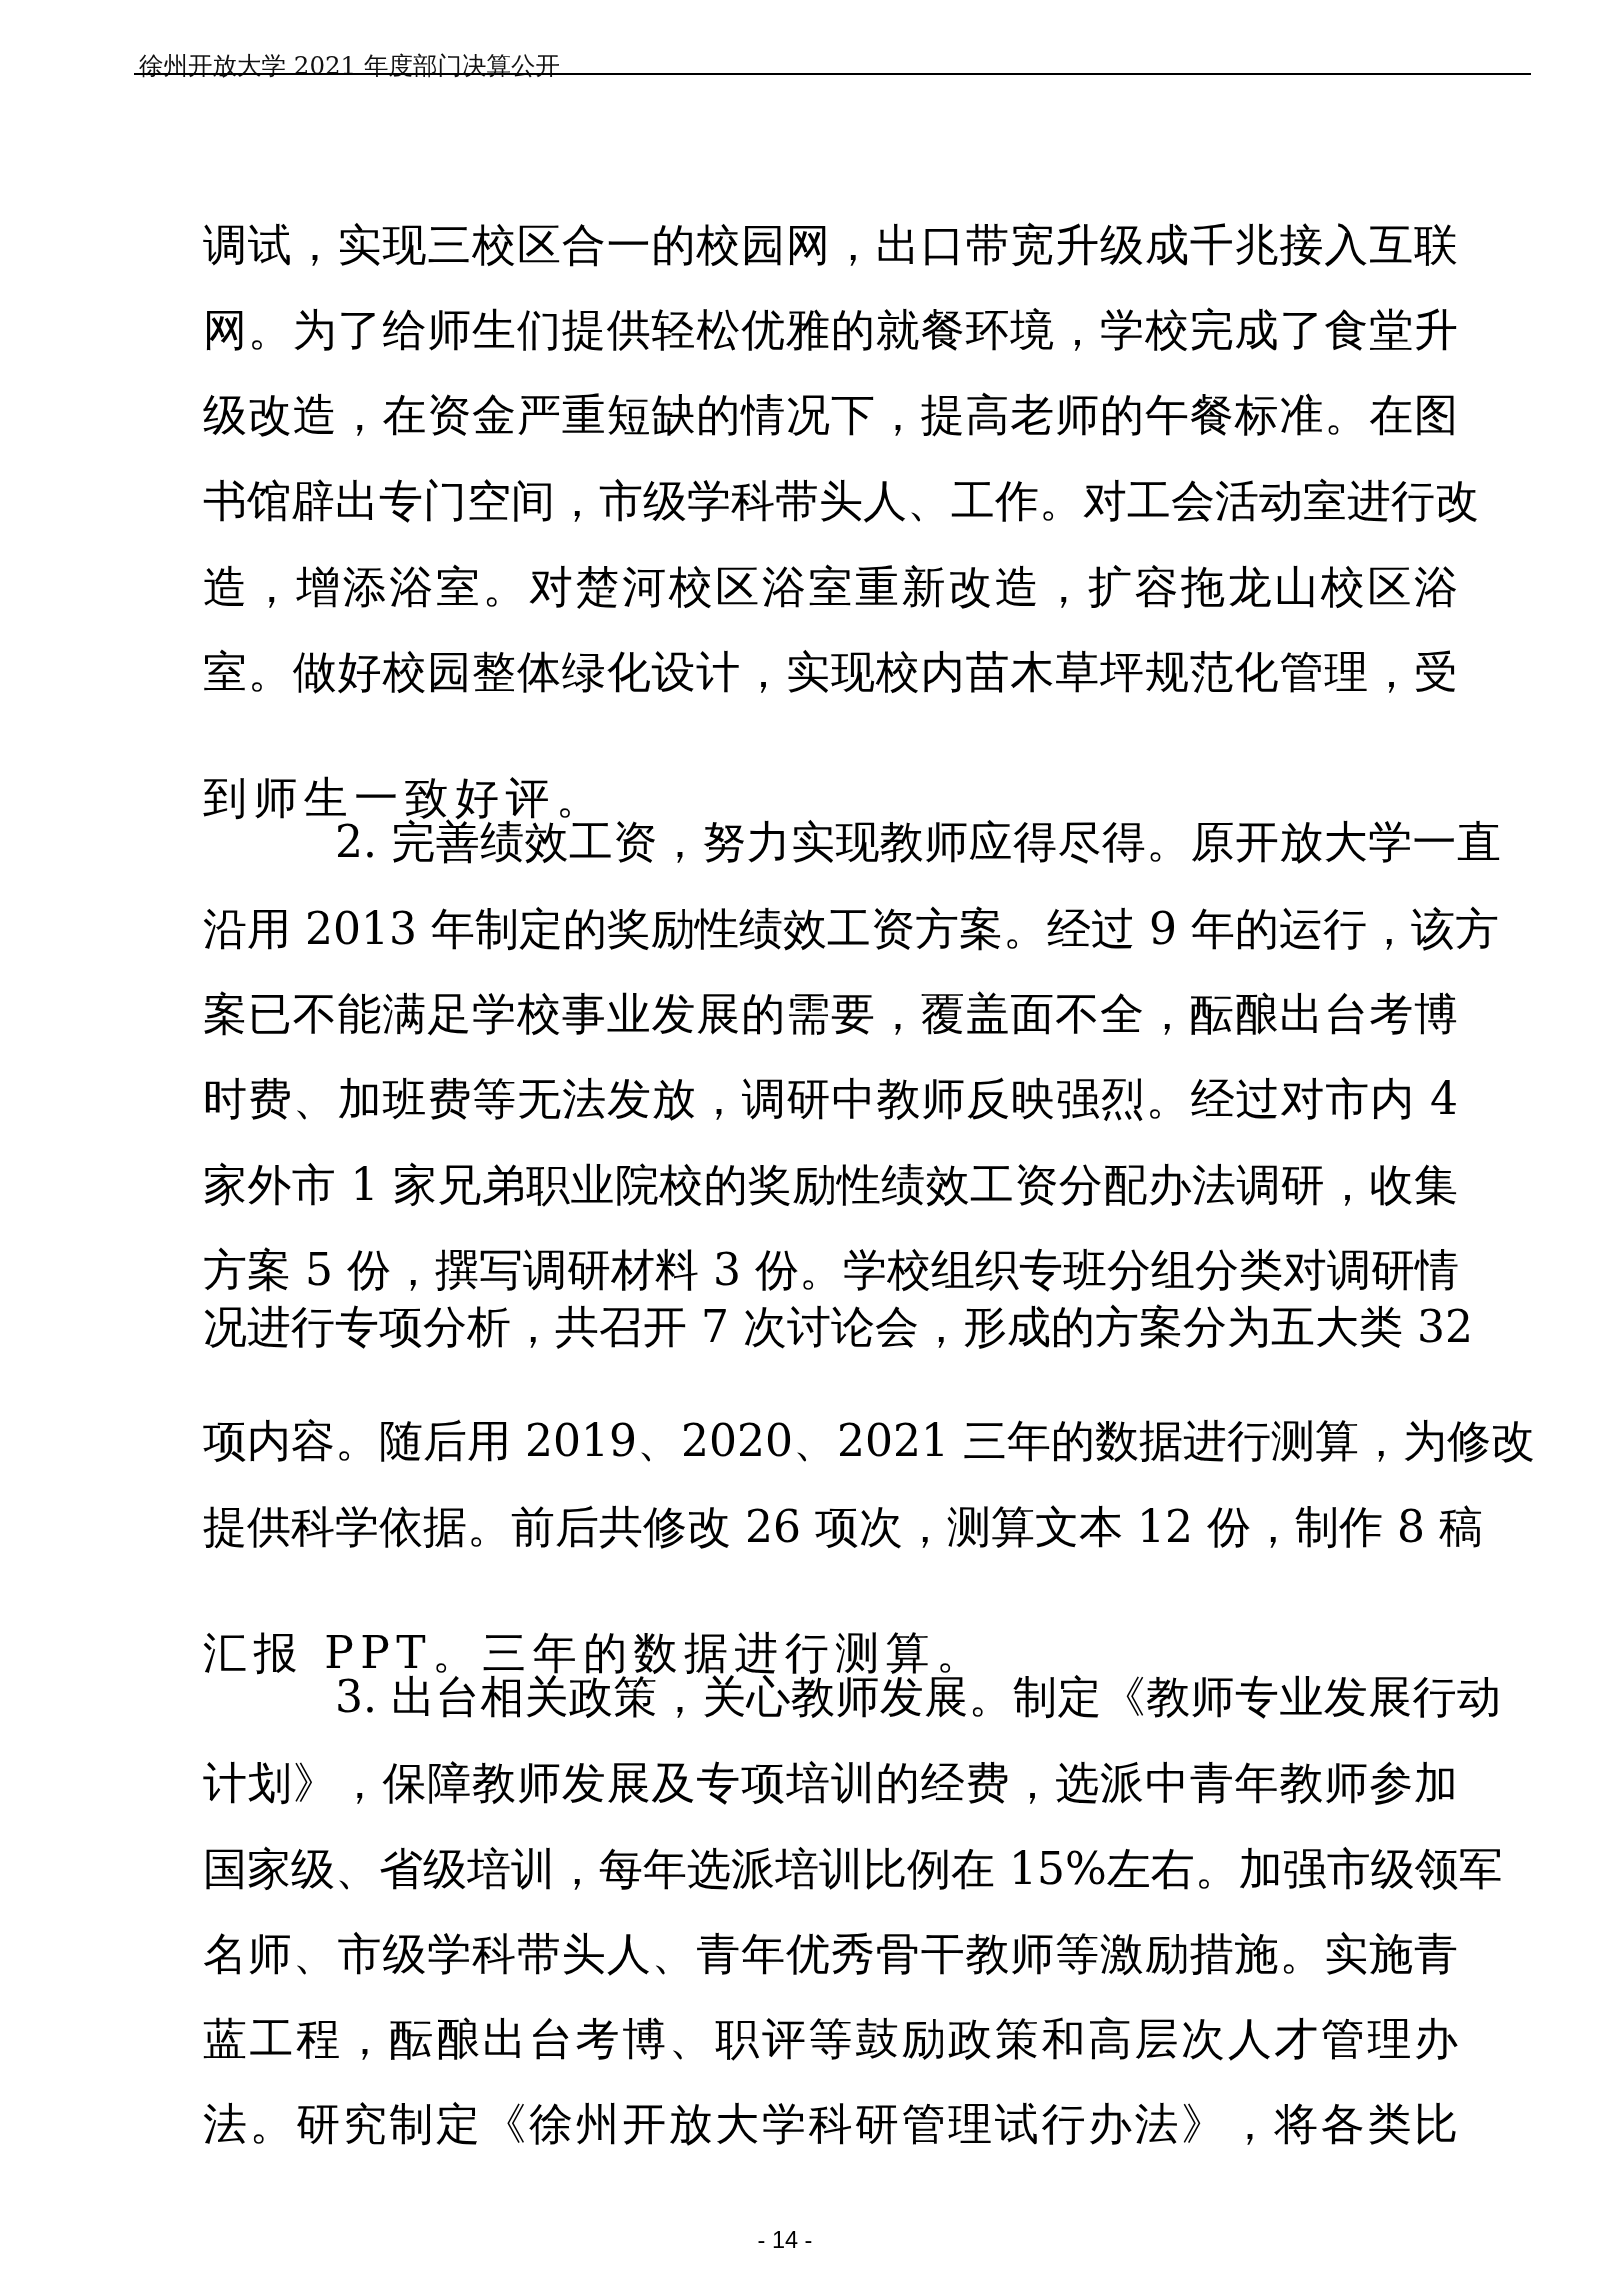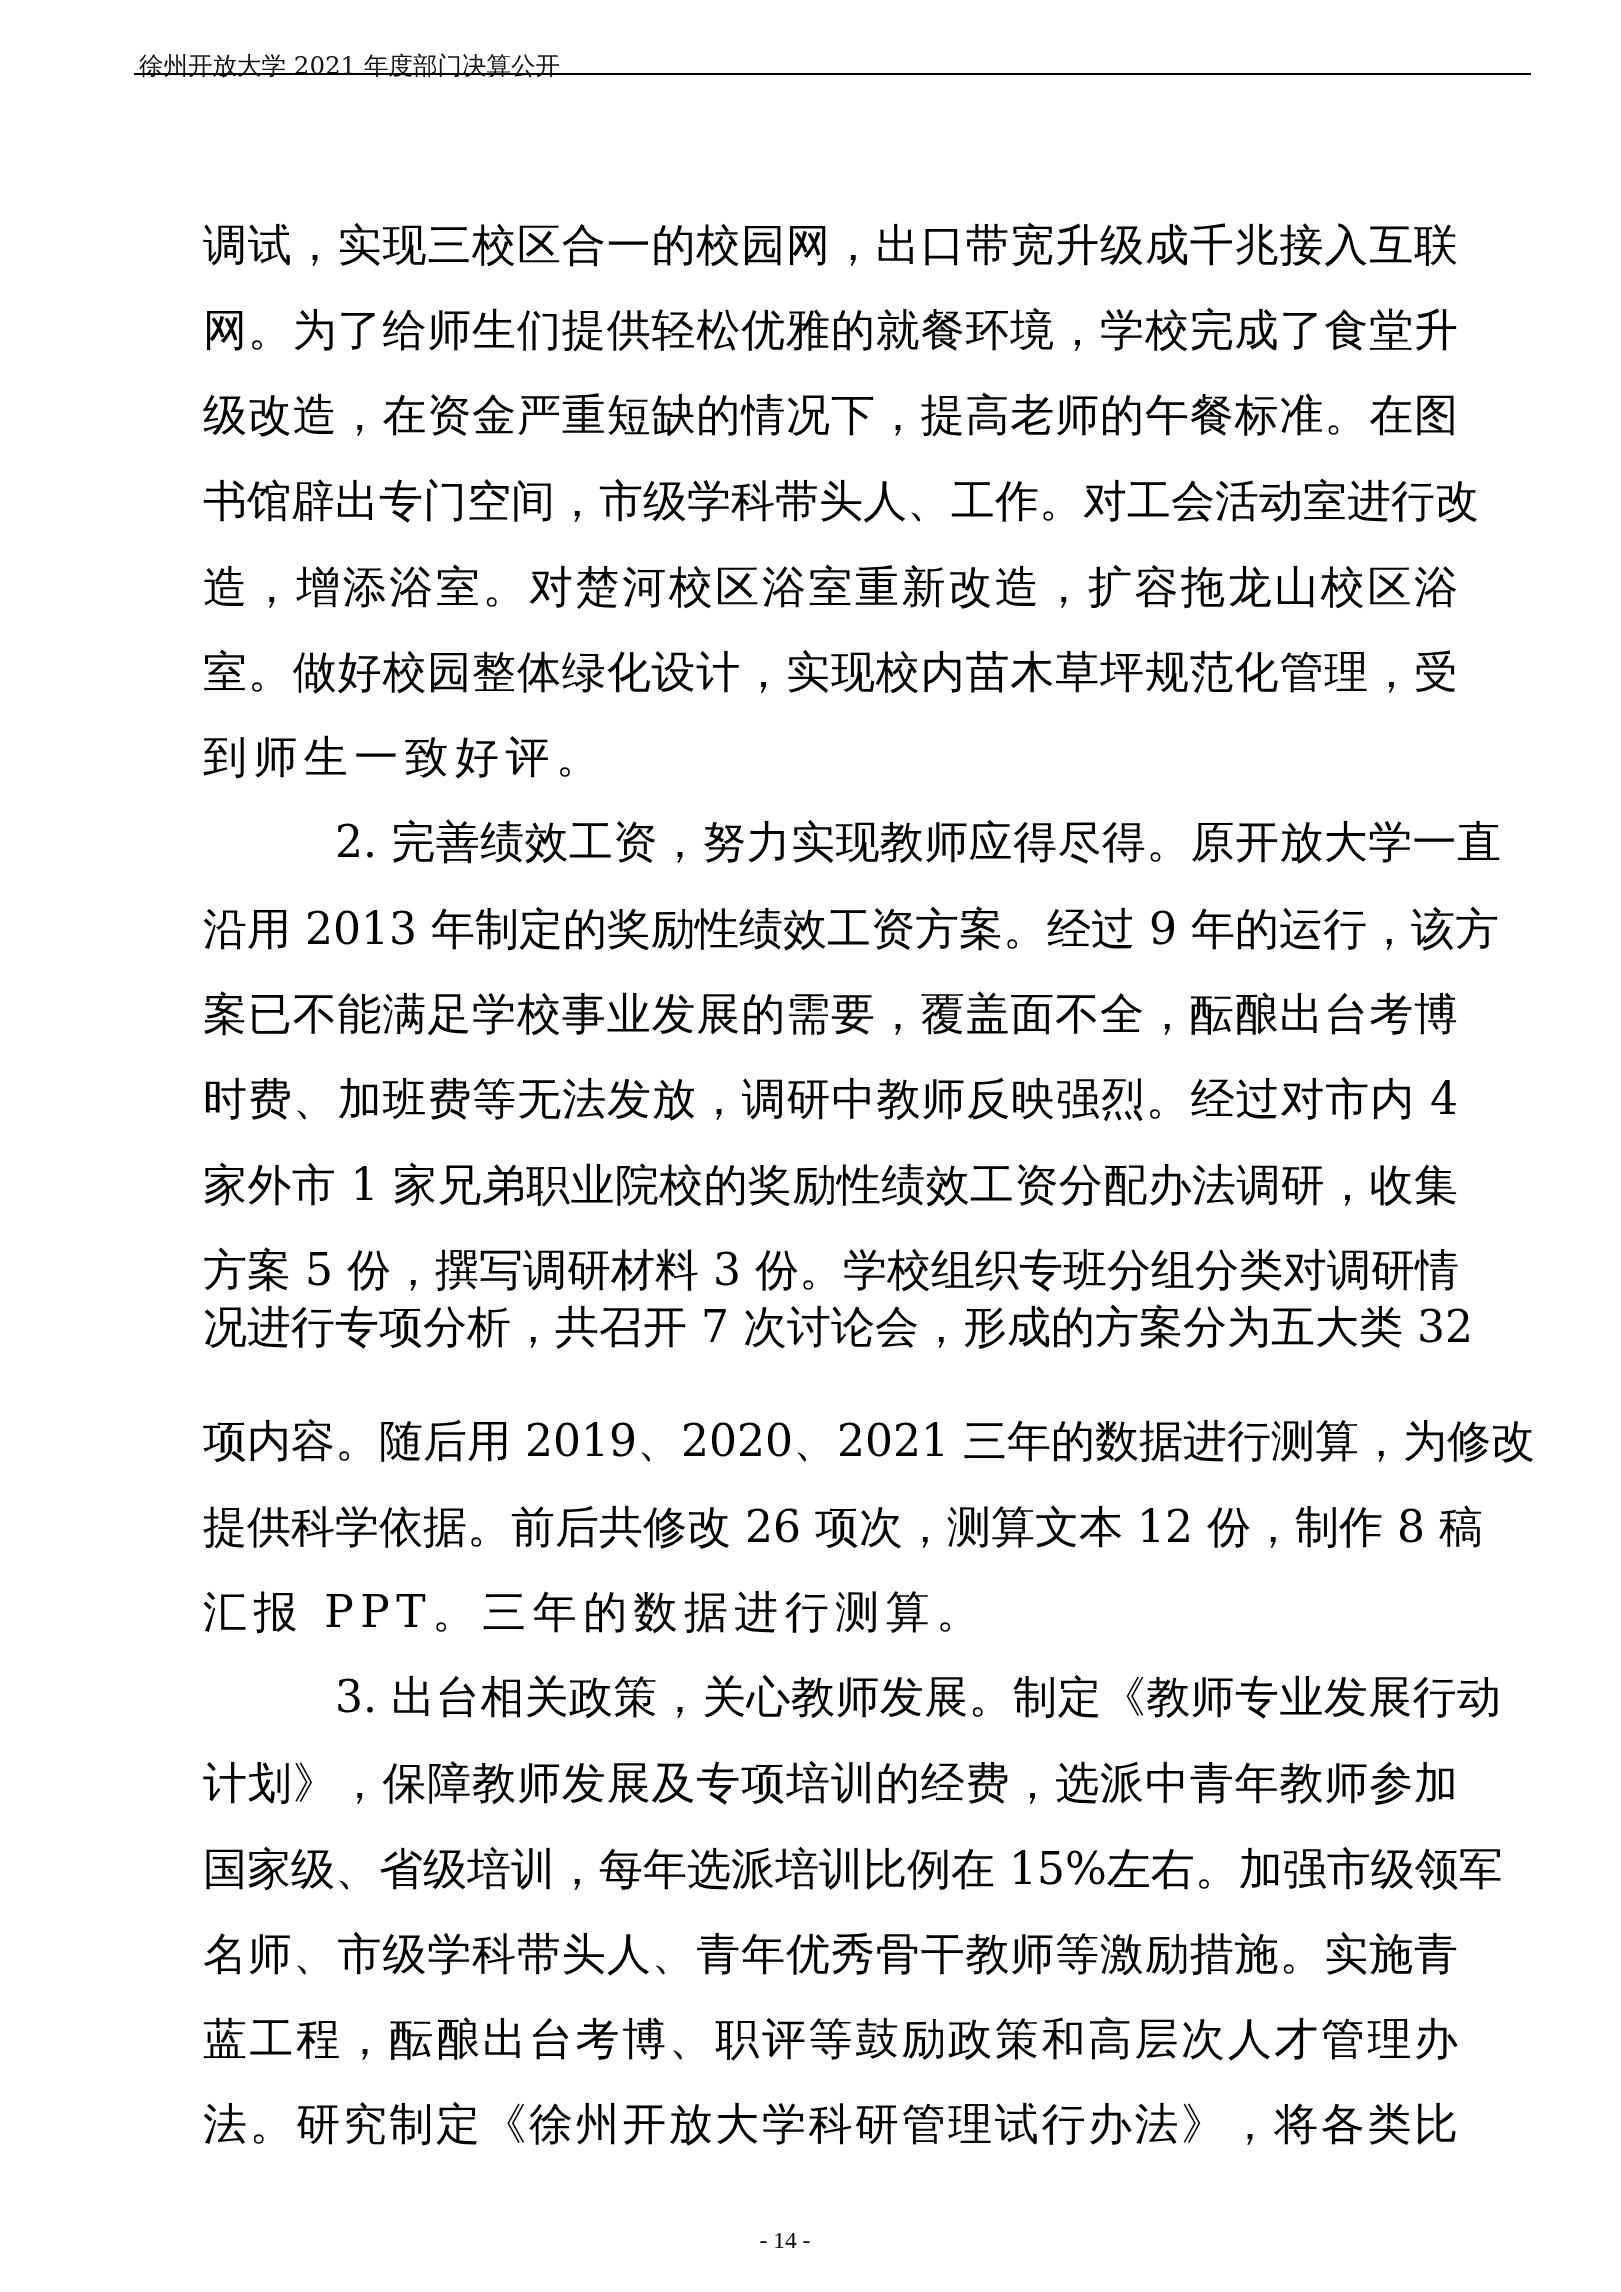--- a/index.html
+++ b/index.html
@@ -4,24 +4,24 @@
 <style>
   html, body { margin: 0; padding: 0; background: #ffffff; }
   body { width: 1621px; height: 2293px; position: relative; overflow: hidden;
          font-family: "DejaVu Serif", "Liberation Serif", serif; color: #000; }
   .page-header { position: absolute; left: 139px; top: 39px; font-size: 24.5px; line-height: 29px;
                  font-family: "DejaVu Serif", "Liberation Serif", serif; color: #111; white-space: nowrap; margin-top: 12px; }
   .header-rule { position: absolute; left: 134px; top: 73px; width: 1397px; height: 0; border-top: 2px solid #000; }
   .body { position: absolute; left: 203px; top: 0; width: 1255px; }
   .line { position: absolute; left: 0; width: 1255px; height: 49px; line-height: 49px;
           font-size: 44px; white-space: nowrap; text-align: justify; text-align-last: justify; }
-  .line.last { text-align-last: left; text-align: center; letter-spacing: 6.4px; }
+  .line.last { text-align-last: left; text-align: center; letter-spacing: 6.4px; margin-top: 41px; }
   .line.indent { left: 88px; width: 1166px; margin-left: 44px; }
   .page-number { position: absolute; left: 0; width: 1570px; top: 2227px; text-align: center;
-                 font-family: Liberation Serif, serif; font-size: 23.5px; line-height: 27.4px; }
+                 font-family: Liberation Sans, sans-serif; font-size: 23.5px; line-height: 27.4px; }
 </style>
 </head>
 <body>
 
 <div class="page-header">徐州开放大学 2021 年度部门决算公开</div>
 <div class="header-rule"></div>
 
 <div class="body">
 
   <div class="line" style="top:220px">调试，实现三校区合一的校园网，出口带宽升级成千兆接入互联</div>

